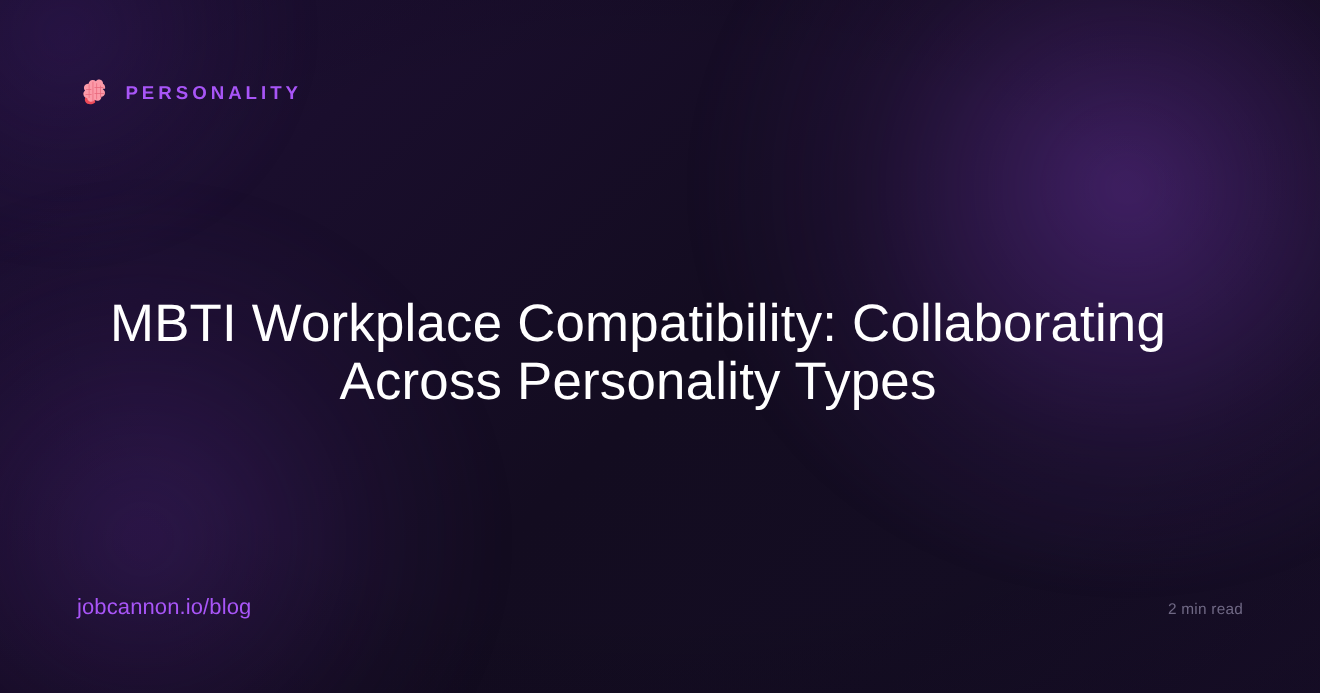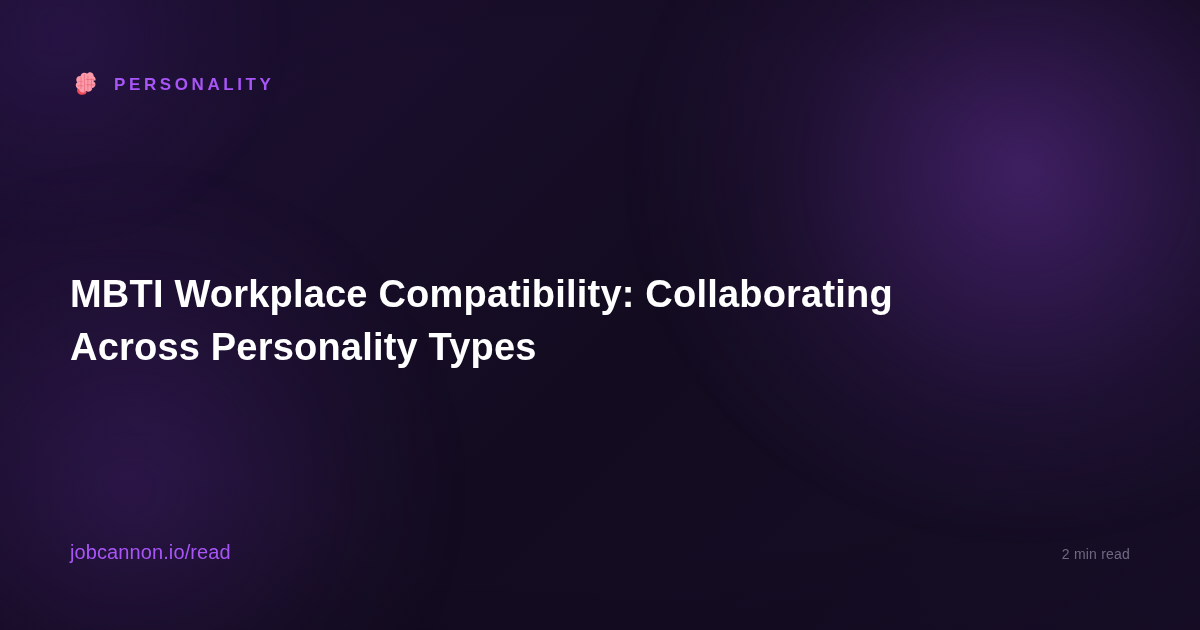--- a/index.html
+++ b/index.html
@@ -70,20 +70,21 @@
       rgba(0,0,0,0) 42%,
       rgba(5,2,10,0.22) 78%,
       rgba(4,1,8,0.45) 100%);
   }
 
   
   .content {
     position: absolute;
     inset: 0;
     padding: 0;
+    text-align: center;
   }
 
   
   .brand {
     position: absolute;
     left: 70px;
     top: 68px;
     display: flex;
     align-items: center;
     gap: 14px;
@@ -101,27 +102,27 @@
     font-weight: 700;
     letter-spacing: 3.6px;
     line-height: 1;
     white-space: nowrap;
     text-transform: uppercase;
   }
 
   
   .headline {
     position: absolute;
-    left: 70px;
+    left: 80px;
     top: 268px;
     width: 1000px;
     margin: 0;
     color: #ffffff;
-    font-size: 38px;
-    font-weight: 700;
+    font-size: 48px;
+    font-weight: 400;
     line-height: 53px;
     letter-spacing: 0.2px;
     white-space: pre-line;
   }
 
   
   .footer {
     position: absolute;
     left: 70px;
     right: 70px;
@@ -169,18 +170,18 @@
         <path fill="#E8677B" d="M13.2 9.1c-.2 0-.4.2-.4.4v14.2c0 .2.2.4.4.4s.4-.2.4-.4V9.5c0-.2-.2-.4-.4-.4zM21.5 8c-.2 0-.4.2-.4.4v16.9c0 .2.2.4.4.4s.4-.2.4-.4V8.4c0-.2-.2-.4-.4-.4zM25.5 10.4c-.2 0-.4.2-.4.4v12.4c0 .2.2.4.4.4s.4-.2.4-.4V10.8c0-.2-.2-.4-.4-.4z"></path>
         <path fill="#E8677B" d="M10.2 14.6h5.1c.2 0 .4.2.4.4s-.2.4-.4.4h-5.1c-.2 0-.4-.2-.4-.4s.2-.4.4-.4zM19.4 12.4h9.1c.2 0 .4.2.4.4s-.2.4-.4.4h-9.1c-.2 0-.4-.2-.4-.4s.2-.4.4-.4zM19.4 18.6h10c.2 0 .4.2.4.4s-.2.4-.4.4h-10c-.2 0-.4-.2-.4-.4s.2-.4.4-.4zM9.6 19.8h6c.2 0 .4.2.4.4s-.2.4-.4.4h-6c-.2 0-.4-.2-.4-.4s.2-.4.4-.4z"></path>
       </svg>
       <span class="brand-name">PERSONALITY</span>
     </div>
 
     <h1 class="headline">MBTI Workplace Compatibility: Collaborating
 Across Personality Types</h1>
 
     <div class="footer">
-      <span class="site-url">jobcannon.io/read</span>
+      <span class="site-url">jobcannon.io/blog</span>
       <span class="read-time">2 min read</span>
     </div>
 
   </div>
 </div>
 
 </body></html>

